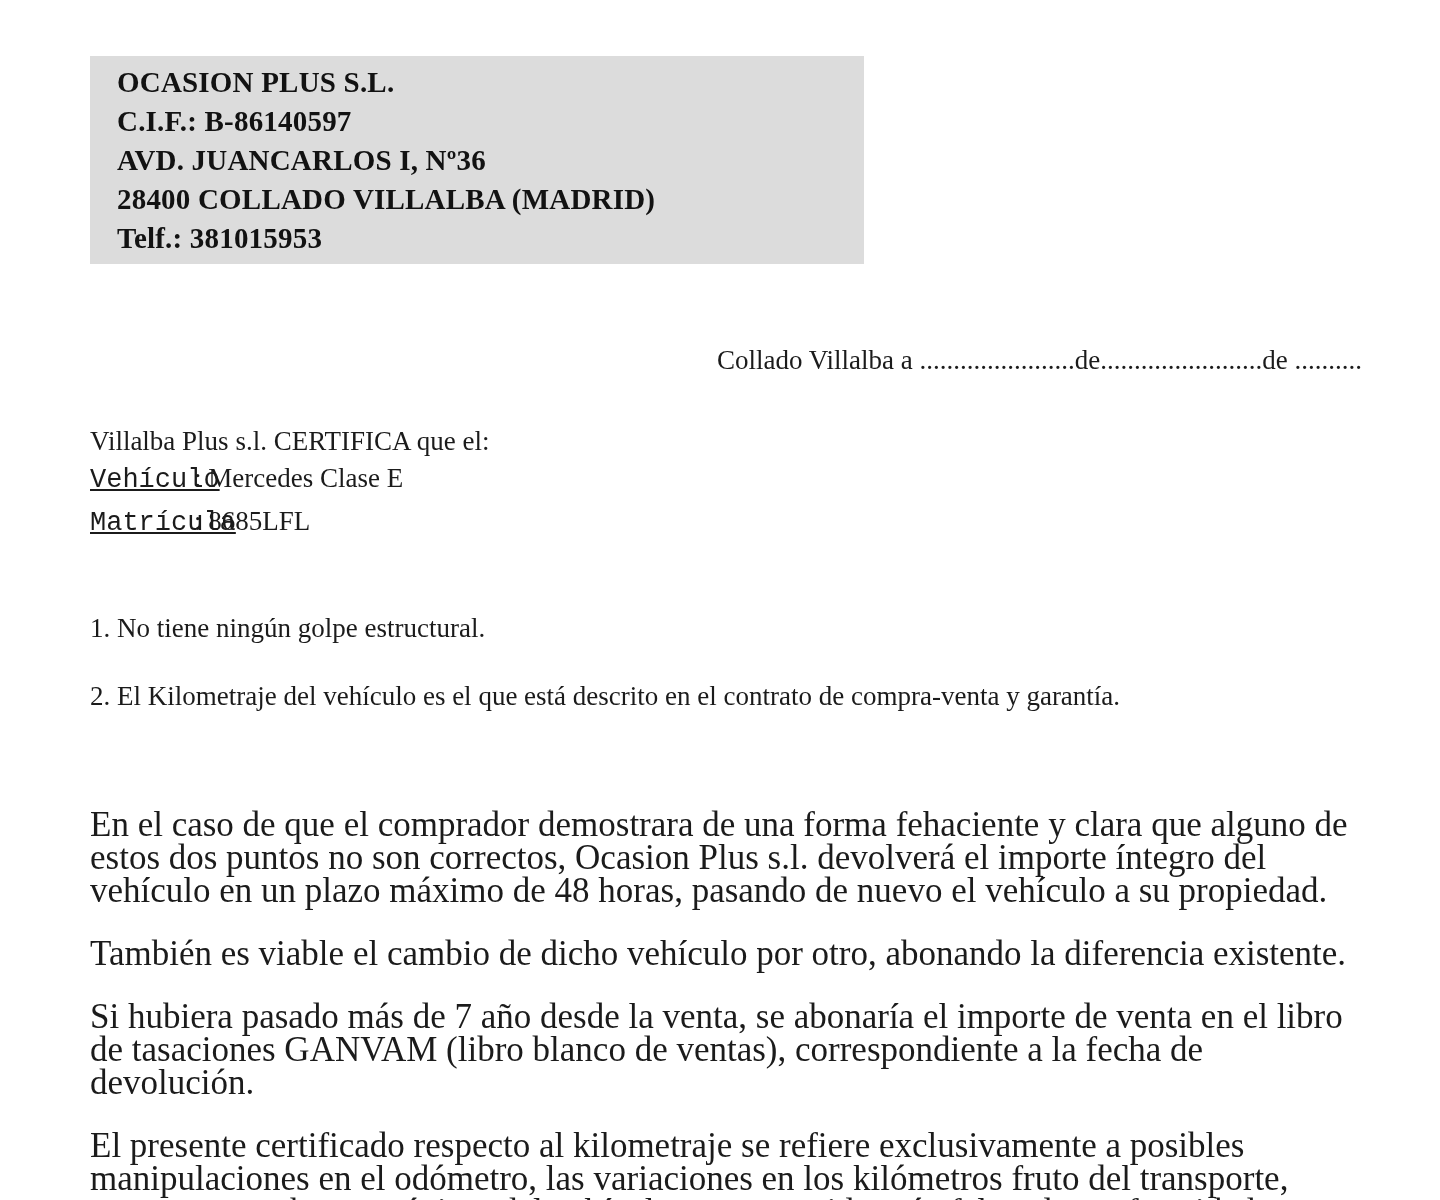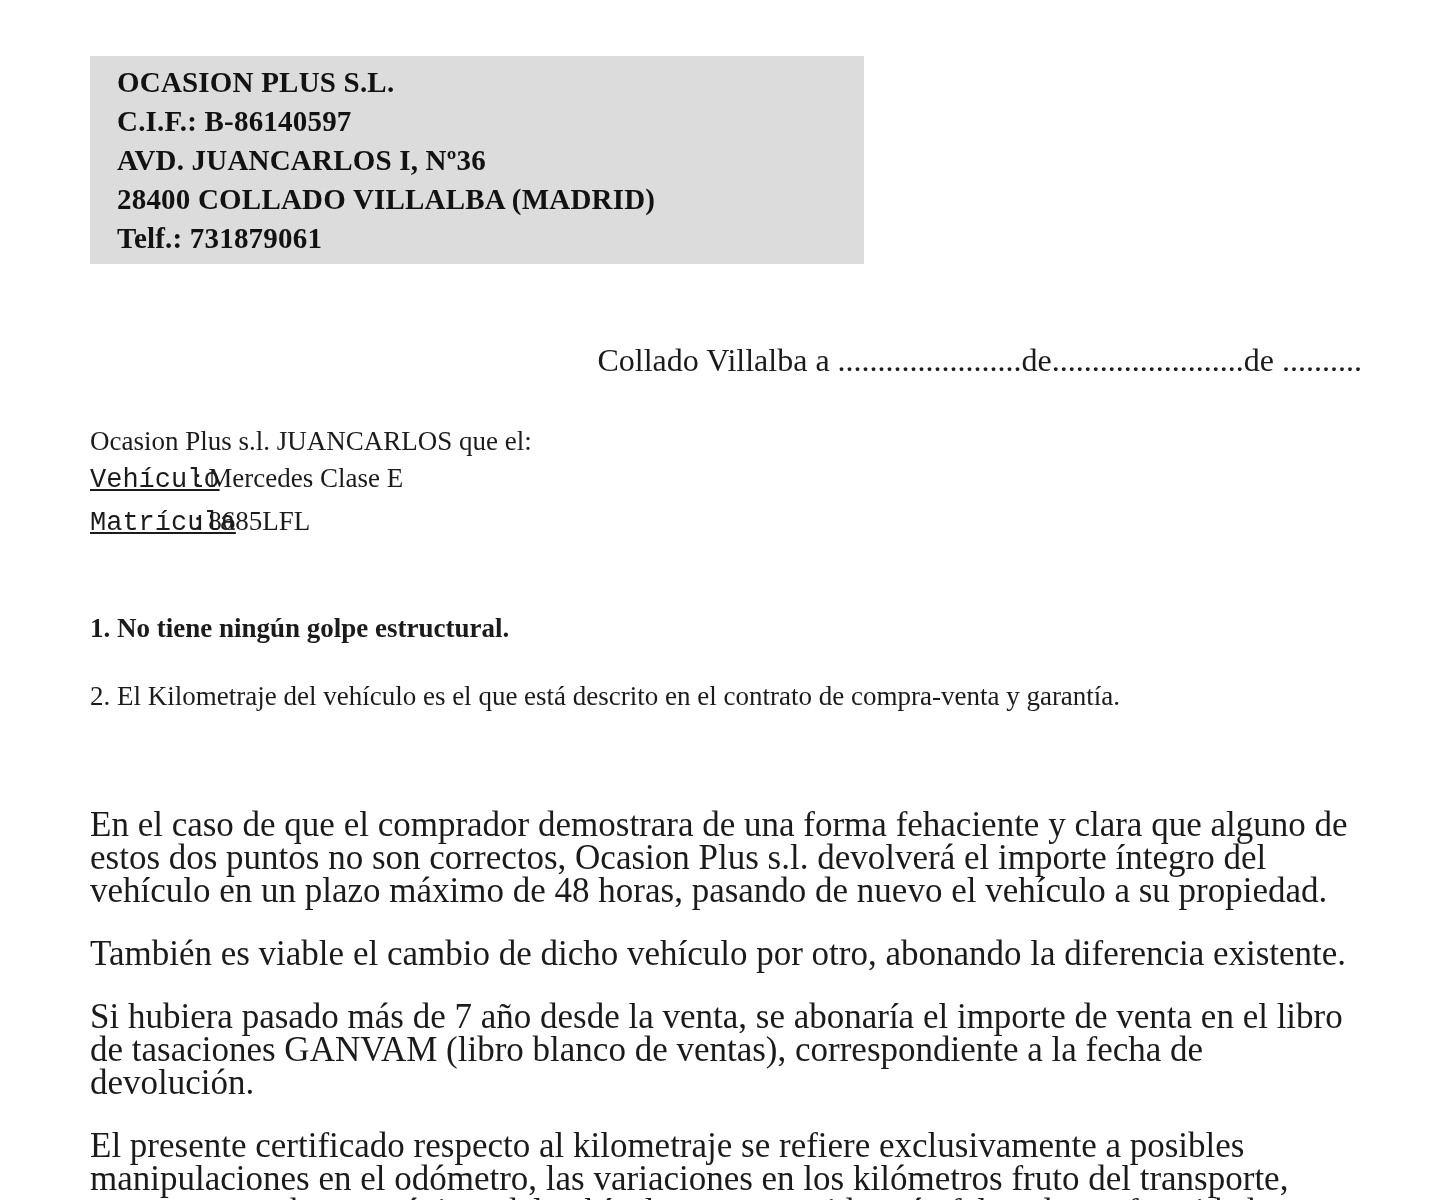--- a/index.html
+++ b/index.html
@@ -24,56 +24,56 @@
     padding: 7px 10px 6px 27px;
     font-weight: 700;
     font-size: 29px;
     line-height: 39px;
     color: #121212;
     letter-spacing: 0.2px;
   }
   .date-line {
     margin-top: 80px;
     text-align: right;
-    font-size: 32px;
+    font-size: 27px;
     line-height: 33px;
     white-space: nowrap;
   }
   .certify {
     margin-top: 47px;
     font-size: 27px;
   }
   .certify-line { line-height: 34px; }
   .field-row { line-height: 41px; white-space: nowrap; }
   .field-label-cell { display: inline-block; width: 104px; }
   .field-label { text-decoration: underline; font-family: Liberation Mono, monospace; }
   .points { margin-top: 68px; font-size: 27px; }
   .points .point { line-height: 33px; margin-top: 35px; }
-  .points .point:first-child { margin-top: 0; font-weight: bold; }
+  .points .point:first-child { margin-top: 0; }
   .paras { font-size: 35px; }
   .paras .para { line-height: 33px; margin-top: 30px; }
   .paras .para.first { margin-top: 95px; }
 </style>
 </head>
 <body>
 
 <div class="page">
 
   <header class="letterhead">
     <div class="lh-line">OCASION PLUS S.L.</div>
     <div class="lh-line">C.I.F.: B-86140597</div>
     <div class="lh-line">AVD. JUANCARLOS I, Nº36</div>
     <div class="lh-line">28400 COLLADO VILLALBA (MADRID)</div>
-    <div class="lh-line">Telf.: 731879061</div>
+    <div class="lh-line">Telf.: 381015953</div>
   </header>
 
   <div class="date-line">Collado Villalba a .......................de........................de ..........</div>
 
   <section class="certify">
-    <div class="certify-line">Ocasion Plus s.l. JUANCARLOS que el:</div>
+    <div class="certify-line">Villalba Plus s.l. CERTIFICA que el:</div>
     <div class="field-row">
       <span class="field-label-cell"><span class="field-label">Vehículo</span></span><span class="field-value">: Mercedes Clase E</span>
     </div>
     <div class="field-row">
       <span class="field-label-cell"><span class="field-label">Matrícula</span></span><span class="field-value">: 8685LFL</span>
     </div>
   </section>
 
   <section class="points">
     <p class="point">1. No tiene ningún golpe estructural.</p>

